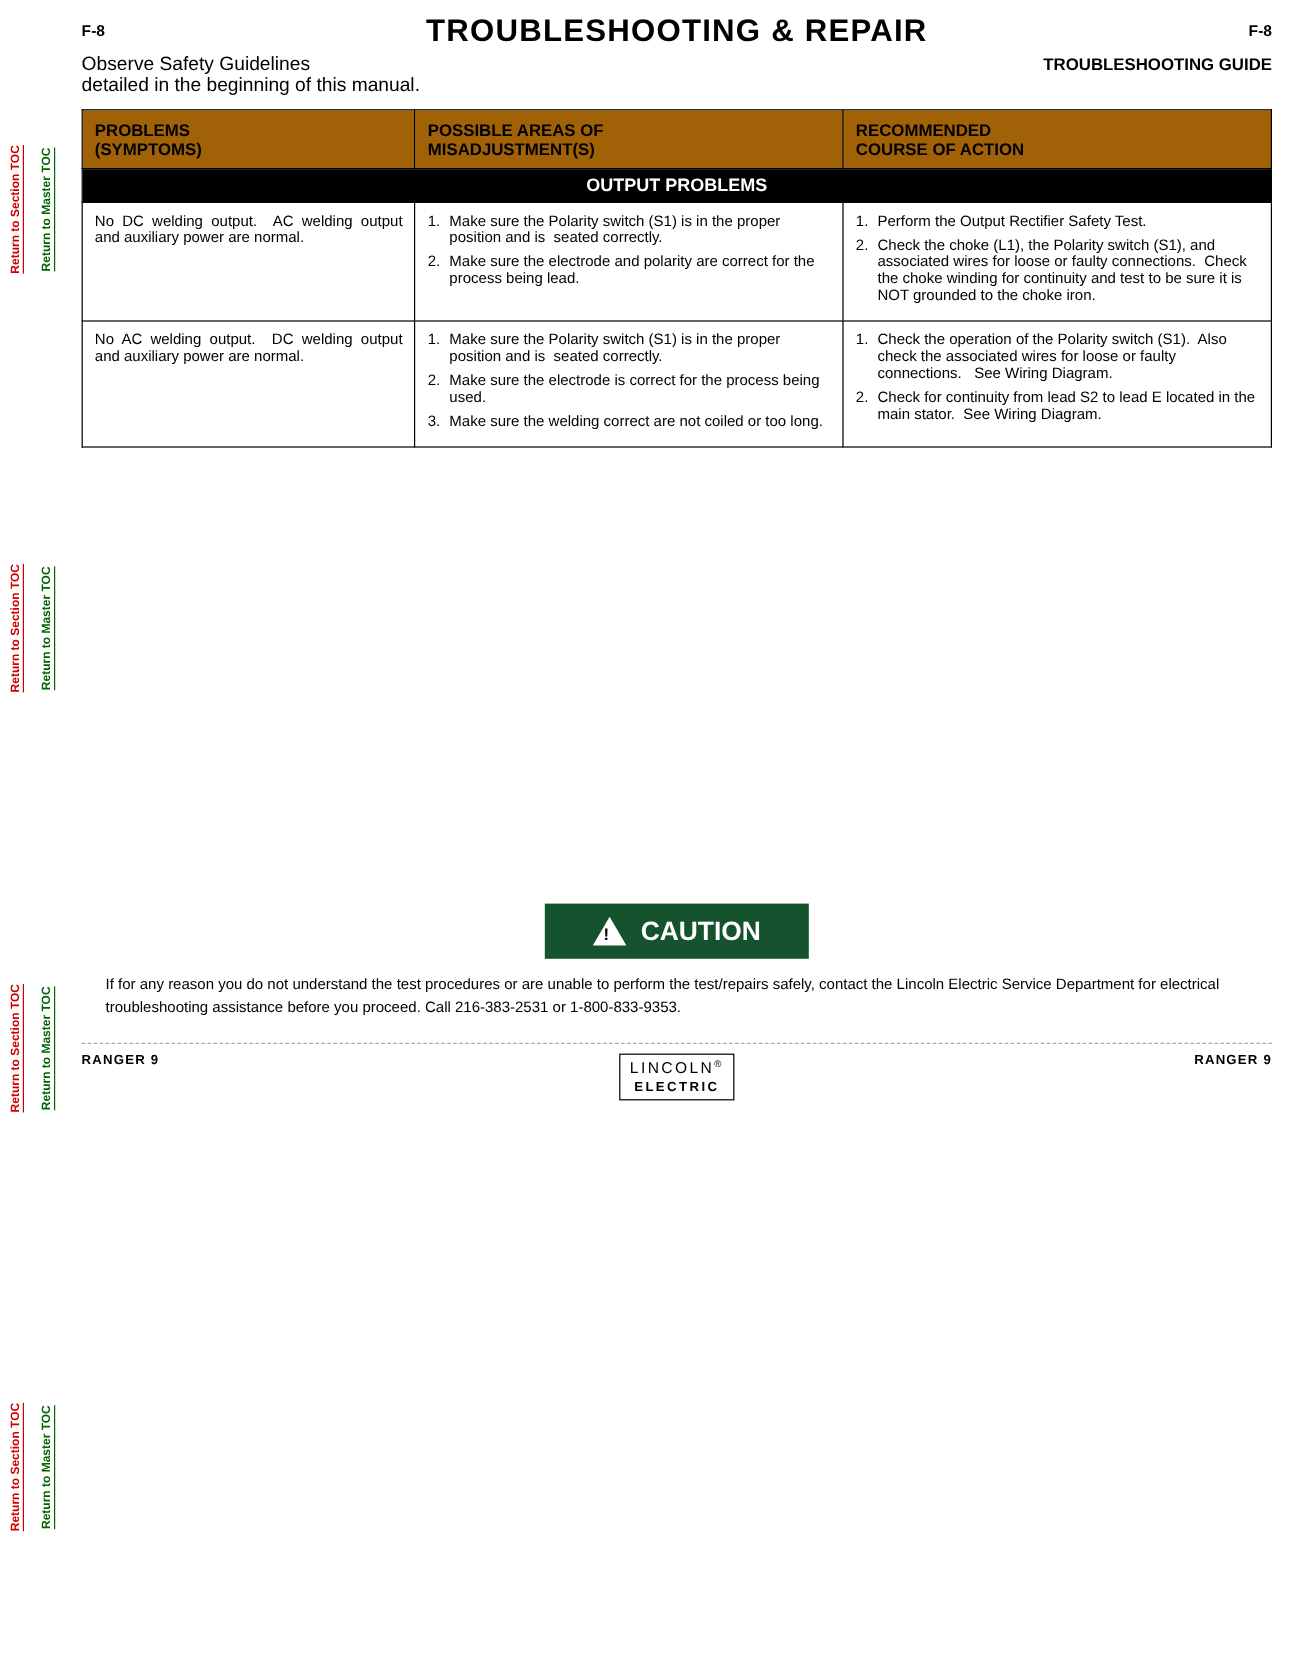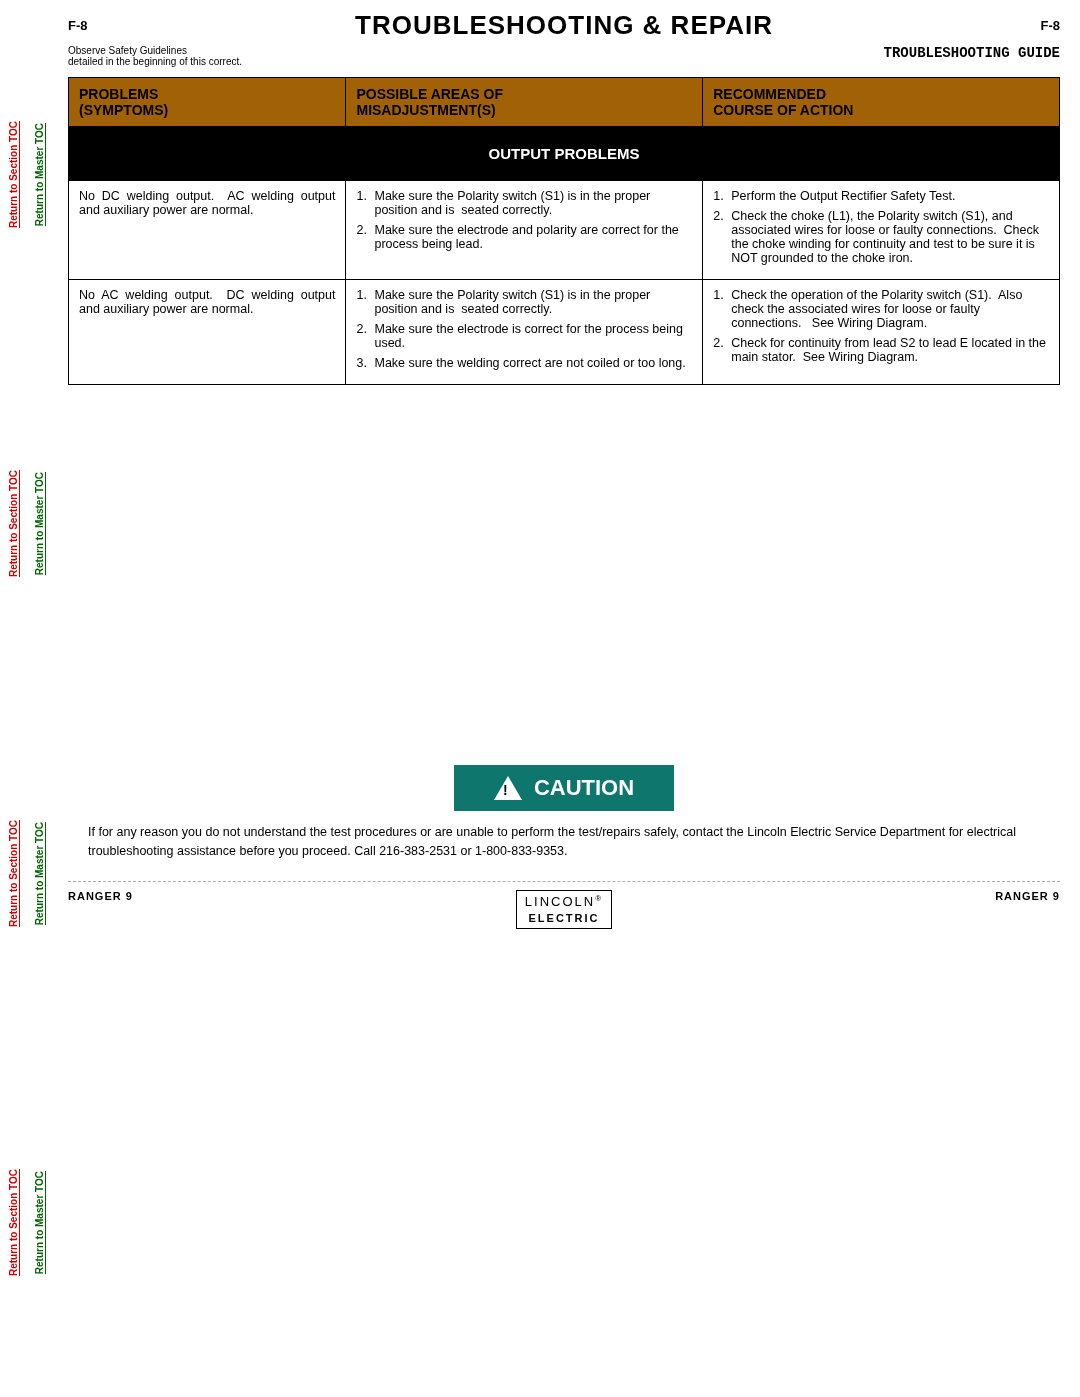--- a/index.html
+++ b/index.html
@@ -73,27 +73,26 @@
       letter-spacing: 1px;
     }
 
     
     .sub-header {
       display: flex;
       justify-content: space-between;
       margin-bottom: 10px;
     }
     .sub-header-left {
-      font-size: 10px;
+      font-size: 16px;
     }
     .sub-header-right {
       font-size: 14px;
       font-weight: bold;
       text-align: right;
-      font-family: Liberation Mono, monospace;
     }
 
     
     .trouble-table {
       width: 100%;
       border-collapse: collapse;
       border: 1.5px solid #000;
       margin-bottom: 20px;
     }
     .trouble-table th {
@@ -110,32 +109,32 @@
       padding: 8px 10px;
       vertical-align: top;
       font-size: 12.5px;
     }
     .output-problems-row td {
       background: #000;
       color: #fff;
       text-align: center;
       font-size: 15px;
       font-weight: bold;
-      padding: 18px;
+      padding: 5px;
     }
 
     
     .caution-section {
       margin-top: 20px;
       text-align: center;
     }
     .caution-box {
       display: inline-flex;
       align-items: center;
-      background: #0f766e;
+      background: #14532d;
       color: #fff;
       padding: 10px 40px;
       font-size: 22px;
       font-weight: bold;
       gap: 12px;
       margin-bottom: 12px;
     }
     .caution-triangle {
       display: inline-block;
       width: 0;
@@ -231,21 +230,21 @@
 
   <div class="page-header">
     <span class="page-num">F-8</span>
     <span class="page-title">TROUBLESHOOTING &amp; REPAIR</span>
     <span class="page-num">F-8</span>
   </div>
 
   <div class="sub-header">
     <div class="sub-header-left">
       <div>Observe Safety Guidelines</div>
-      <div>detailed in the beginning of this correct.</div>
+      <div>detailed in the beginning of this manual.</div>
     </div>
     <div class="sub-header-right">TROUBLESHOOTING GUIDE</div>
   </div>
 
   <table class="trouble-table">
     <thead>
       <tr>
         <th style="width:28%;">
           <span>PROBLEMS<br>(SYMPTOMS)</span>
         </th>

